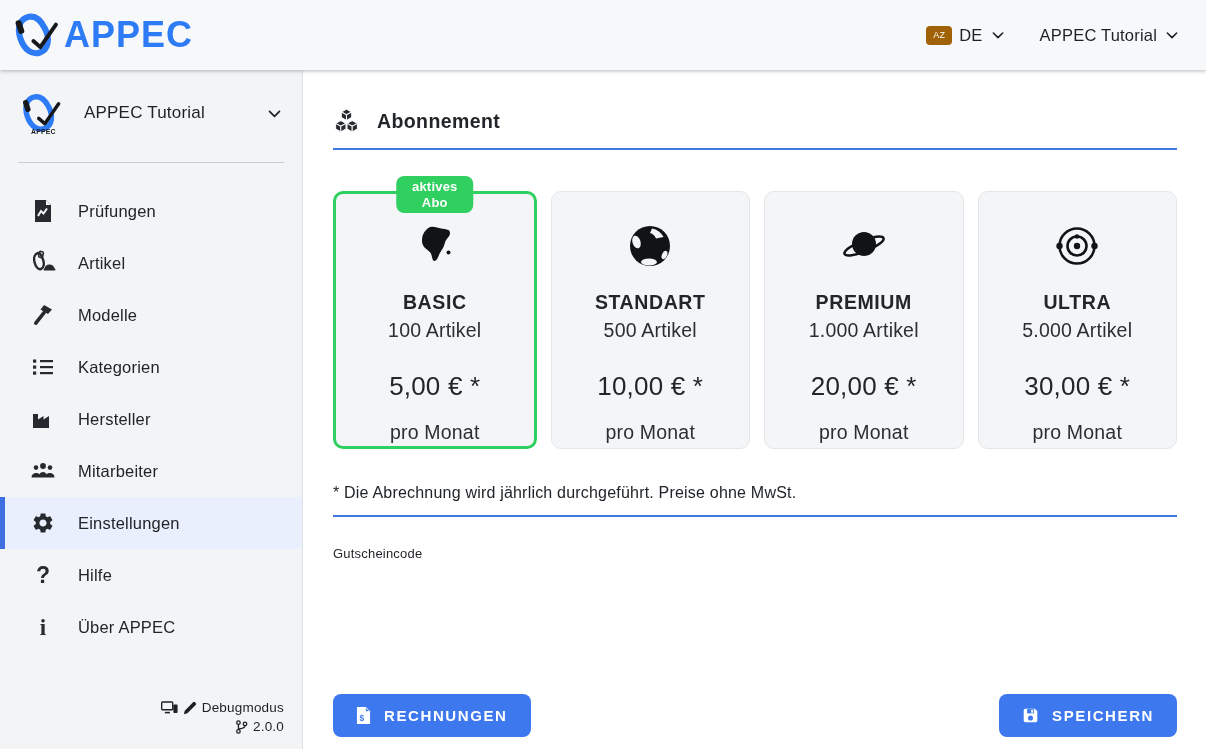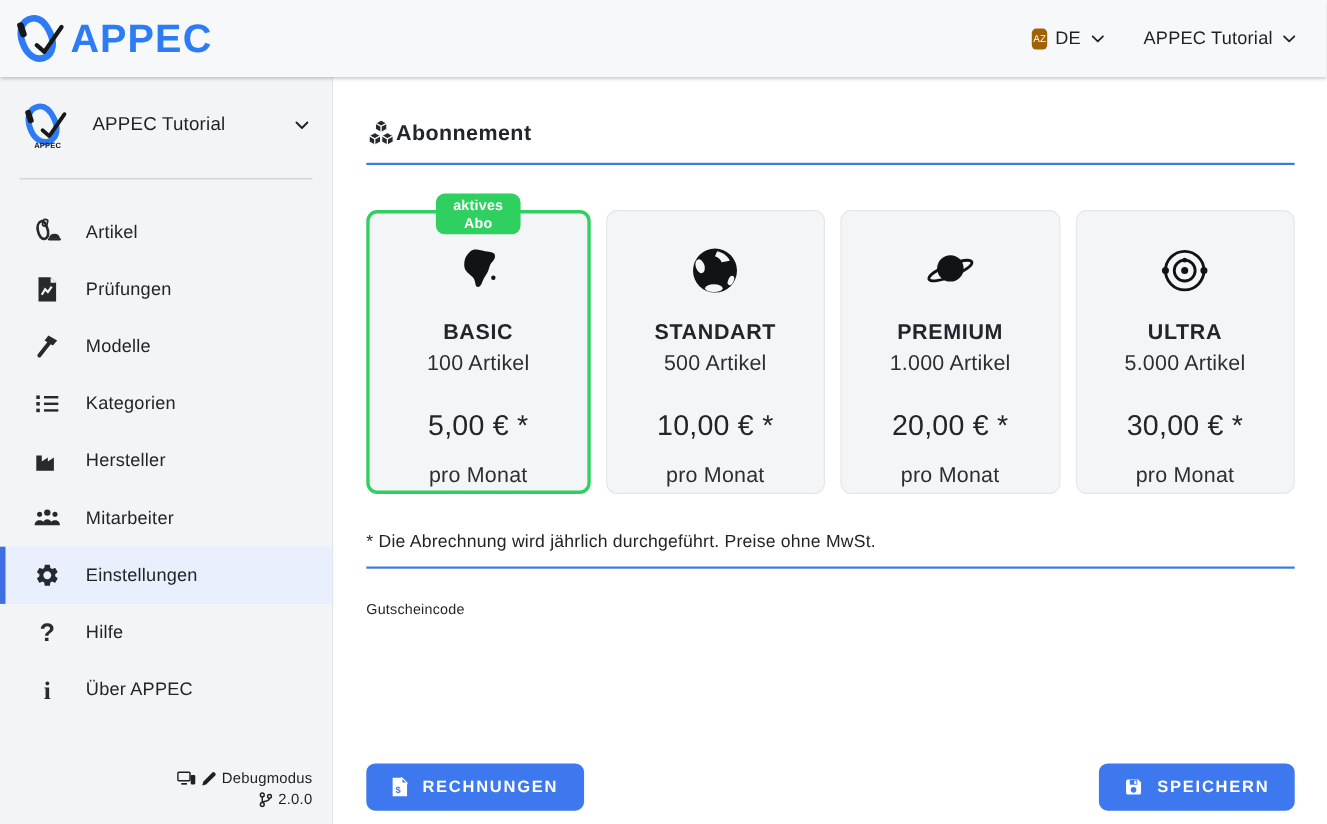--- a/index.html
+++ b/index.html
@@ -13,21 +13,21 @@
     height:70px; background:#f7f8fa; display:flex; align-items:center;
     justify-content:space-between; padding:0 26px 0 10px;
     box-shadow:0 1px 4px rgba(0,0,0,.28); position:relative; z-index:10;
   }
   .brand { display:flex; align-items:center; gap:2px; cursor:pointer; }
   .brand-text { font-size:36px; font-weight:bold; color:#2e7bf6; letter-spacing:1px; }
   .header-right { display:flex; align-items:center; gap:34px; }
   .hdr-group { display:flex; align-items:center; gap:7px; cursor:pointer; font-size:16.5px; color:#1d2125; }
   .chev { width:16px; height:16px; }
   .translate-badge {
-    width:14px; height:19px; background:#a16207; border-radius:4px; color:#fff;
+    width:26px; height:19px; background:#a16207; border-radius:4px; color:#fff;
     font-size:9px; font-weight:normal; display:flex; align-items:center; justify-content:center; gap:1px;
   }
   
   .layout { display:flex; height:679px; }
   .sidebar {
     width:303px; background:#f2f4f6; border-right:1px solid #dde0e4;
     display:flex; flex-direction:column; flex-shrink:0;
   }
   .ws-row { display:flex; align-items:center; padding:20px 20px 18px 18px; gap:20px; cursor:pointer; }
   .ws-label { font-size:17px; color:#1d2125; flex:1; }
@@ -42,21 +42,21 @@
   .nav-ico { width:26px; height:26px; display:flex; align-items:center; justify-content:center; flex-shrink:0; }
   .glyph-ico { font-size:23px; font-weight:600; color:#26292d; line-height:1; }
   .serif { font-family:"Liberation Serif", serif; font-weight:bold; }
   .side-footer {
     margin-top:auto; padding:0 18px 12px; text-align:right;
     font-size:13.5px; color:#1d2125;
   }
   .side-footer .row { display:flex; justify-content:flex-end; align-items:center; gap:5px; line-height:1.45; }
   
   .main { flex:1; padding:38px 29px 12px 30px; display:flex; flex-direction:column; background:#fff; }
-  .sec-head { display:flex; align-items:center; }
+  .sec-head { display:flex; align-items:center; gap:17px; }
   .sec-title { font-size:19.5px; font-weight:bold; letter-spacing:.4px; color:#22262a; }
   .blue-hr { border:none; border-top:2.5px solid #3d79de; margin-top:13px; }
   .cards { display:flex; gap:14px; margin-top:41px; }
   .card {
     flex:1; height:258px; background:#f3f5f7; border:1px solid #e3e6ea; border-radius:10px;
     display:flex; flex-direction:column; align-items:center; padding-top:30px; position:relative;
   }
   .card.active { border:3px solid #2fd05f; padding-top:28px; cursor:default; }
   .badge {
     position:absolute; top:-18px; left:50%; transform:translateX(-50%);
@@ -143,38 +143,38 @@
         <svg width="17" height="17" viewBox="0 0 24 24">
             <polyline points="5,9 12,16 19,9" fill="none" stroke="#1d2125" stroke-width="2.4" stroke-linecap="round" stroke-linejoin="round"></polyline>
           </svg>
       </span>
     </div>
     <hr class="ws-divider">
 
     <div class="nav">
       <div class="nav-item">
         <span class="nav-ico">
+          <svg width="22" height="24" viewBox="0 0 20 24">
+            <path d="M2 1 h11 l5 5 v17 H2 Z" fill="#26292d"></path>
+            <path d="M13 1 v5 h5 Z" fill="#f2f4f6"></path>
+            <polyline points="5,17 8,12 10.5,14.5 14,9.5" fill="none" stroke="#f2f4f6" stroke-width="2"></polyline>
+          </svg>
+        </span>
+        <span>Prüfungen</span>
+      </div>
+      <div class="nav-item">
+        <span class="nav-ico">
           <svg width="26" height="26" viewBox="0 0 26 26">
             <path d="M8 3 C4.5 4 3.5 8 4.5 12 C5.5 16.5 8 20 11 19 C14 18 14.5 13.5 13 9.5 C11.8 6 10.5 2.5 8 3 Z" fill="none" stroke="#26292d" stroke-width="2.4" stroke-linejoin="round"></path>
             <rect x="9" y="1.5" width="4" height="6" rx="1.5" transform="rotate(14 11 4.5)" fill="none" stroke="#26292d" stroke-width="1.6"></rect>
             <path d="M14.5 19 a5 4.6 0 0 1 10 0 z" fill="#26292d"></path>
             <rect x="13.5" y="18.6" width="12" height="2" rx="1" fill="#26292d"></rect>
           </svg>
         </span>
         <span>Artikel</span>
-      </div>
-      <div class="nav-item">
-        <span class="nav-ico">
-          <svg width="22" height="24" viewBox="0 0 20 24">
-            <path d="M2 1 h11 l5 5 v17 H2 Z" fill="#26292d"></path>
-            <path d="M13 1 v5 h5 Z" fill="#f2f4f6"></path>
-            <polyline points="5,17 8,12 10.5,14.5 14,9.5" fill="none" stroke="#f2f4f6" stroke-width="2"></polyline>
-          </svg>
-        </span>
-        <span>Prüfungen</span>
       </div>
       <div class="nav-item">
         <span class="nav-ico">
           <svg width="24" height="24" viewBox="0 0 24 24">
             <path d="M13 2 l8 4.5 -4 4.5 -7.5-4.5 Z" fill="#26292d"></path>
             <path d="M12.5 7.5 l2.8 2.2 L6 21.5 a1.8 1.8 0 0 1 -2.8-2.2 Z" fill="#26292d"></path>
           </svg>
         </span>
         <span>Modelle</span>
       </div>

